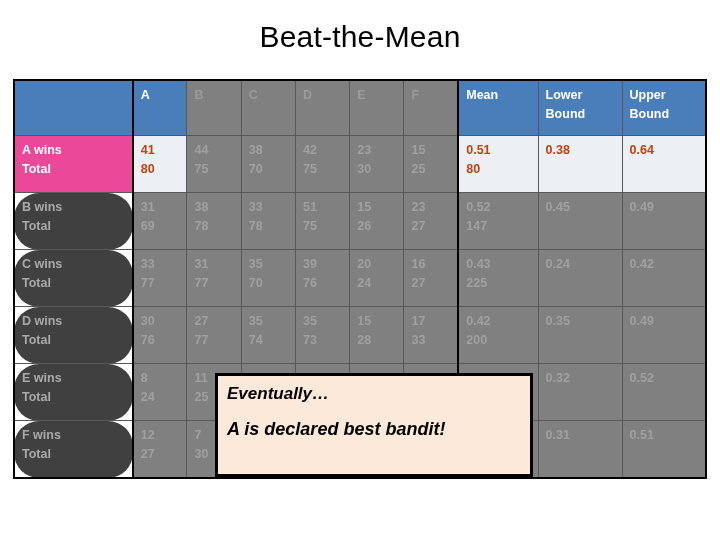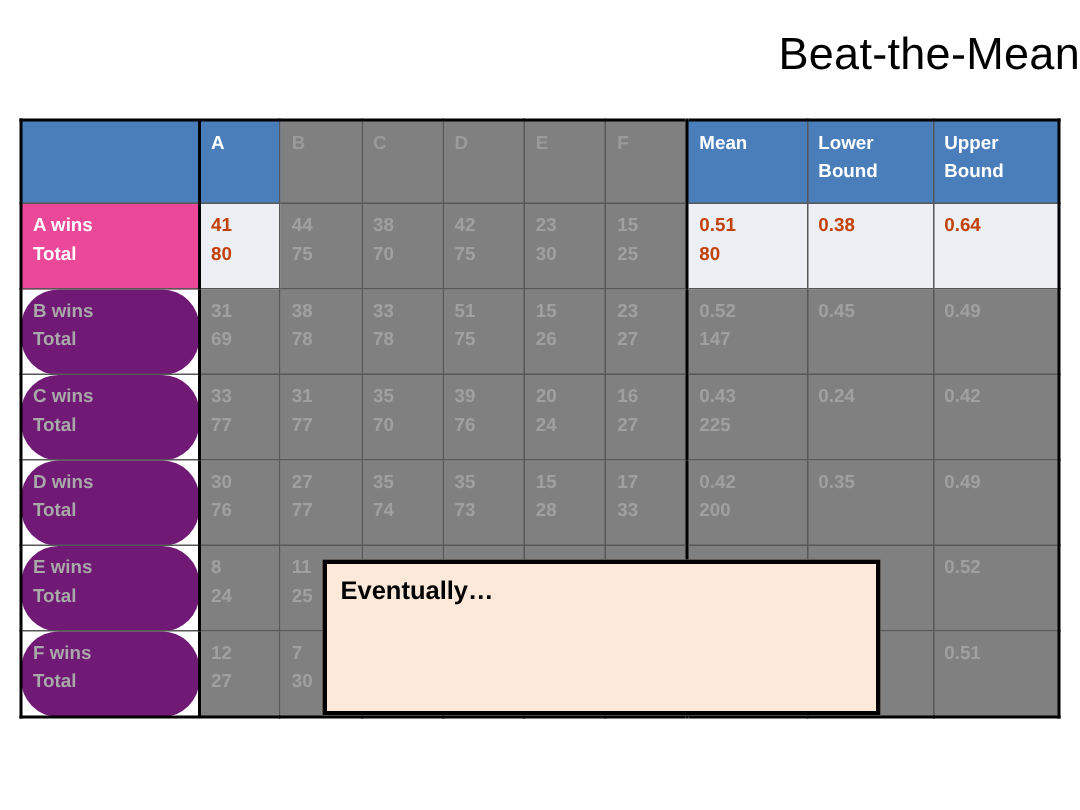--- a/index.html
+++ b/index.html
@@ -20,21 +20,21 @@
     left: 0; top: 0;
     width: 720px;
     height: 540px;
   }
 
   #page-title {
     position: absolute;
     left: 0;
     top: 19px;
     width: 720px;
-    text-align: right;
+    text-align: center;
     font-size: 30px;
     line-height: 36px;
     color: #000000;
     font-weight: normal;
     letter-spacing: 0.2px;
   }
 
   #results-table {
     position: absolute;
     left: 13px;
@@ -81,44 +81,45 @@
     color: #ffffff;
   }
   .cell-active {
     background: #eceff4;
     color: #c2410c;
   }
 
   
   .row-dim td { height: 46px; }
   .cell-label-dim {
-    background: #701a75;
+    background: #404040;
     color: #a9a9a9;
     border-radius: 25px;
   }
   .cell-dim {
     background: #808080;
     color: #a0a0a0;
   }
 
   .num-line { display: block; }
 
   
   #callout {
     position: absolute;
     left: 215px;
     top: 373px;
-    width: 372px;
+    width: 318px;
     height: 104px;
     background: #fce9d9;
     border: 3px solid #000000;
     box-sizing: border-box;
     padding: 6px 8px 0 9px;
     color: #000000;
     font-weight: bold;
+    font-style: italic;
   }
   #callout .line1 {
     font-size: 17px;
     line-height: 23px;
     margin-bottom: 12px;
   }
   #callout .line2,
   #callout .line3 {
     font-size: 18px;
     line-height: 25px;
@@ -373,15 +374,16 @@
             <span class="num-line">145</span>
           </td>
           <td class="cell-dim">0.31</td>
           <td class="cell-dim">0.51</td>
         </tr>
       </tbody>
   </table>
 
   <div id="callout">
     <div class="line1">Eventually…</div>
+    <div class="line3">A is declared best bandit!</div>
   </div>
 
 </div>
 
 </body></html>

